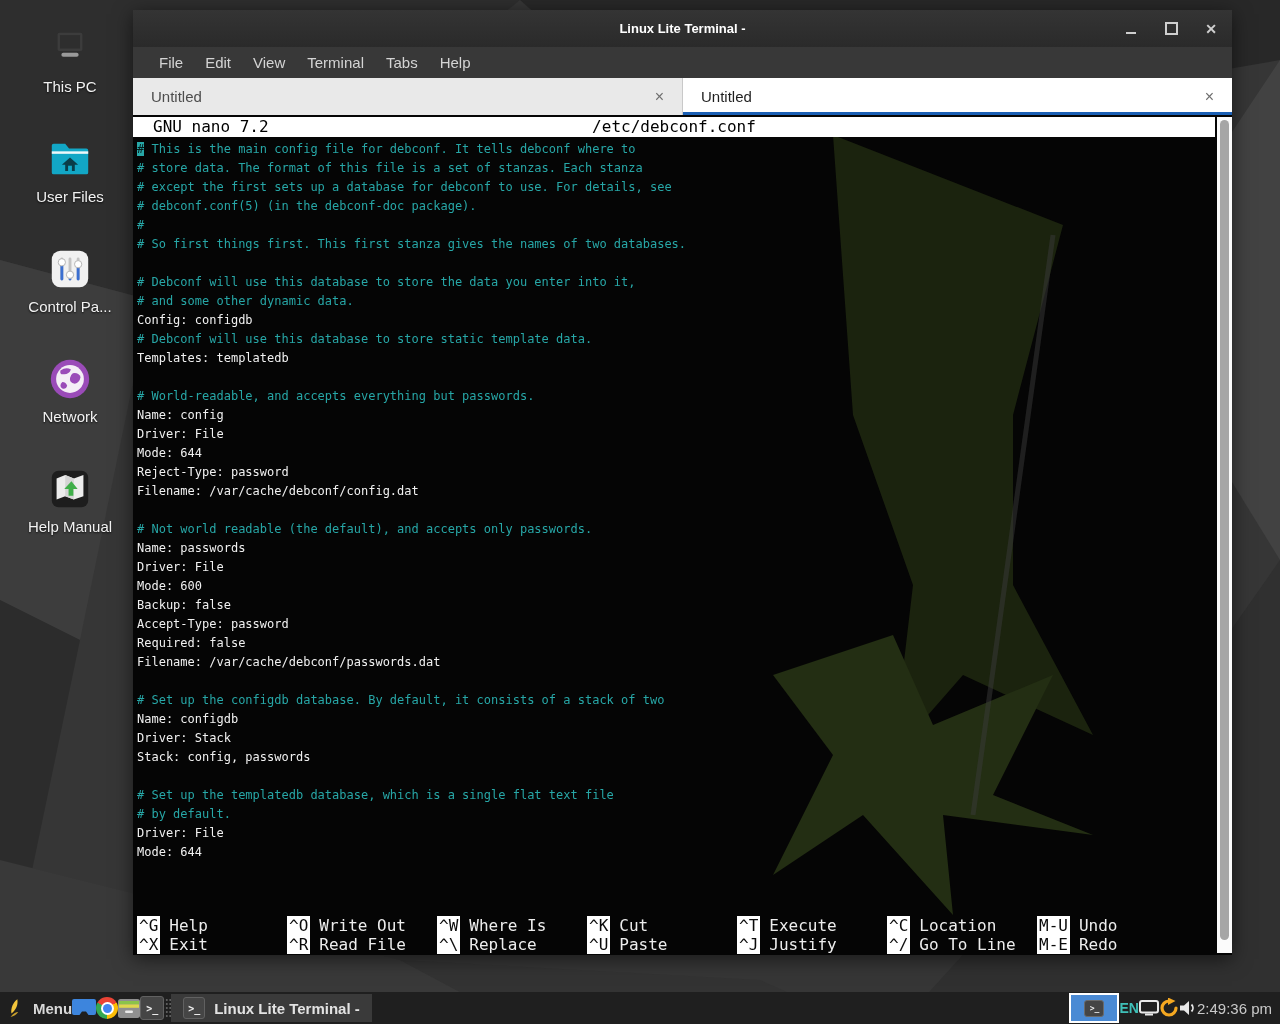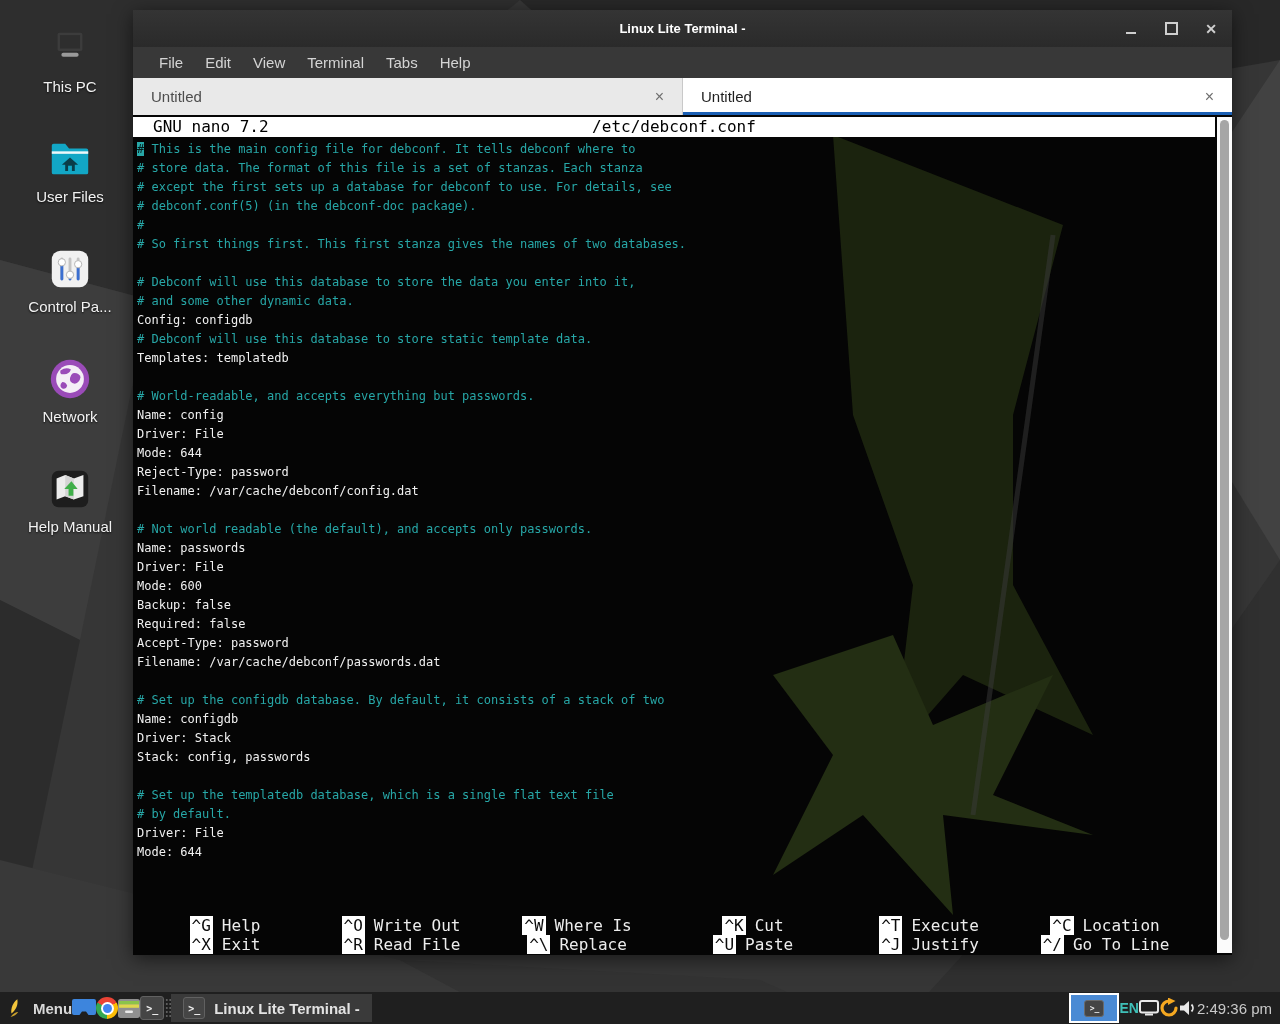--- a/index.html
+++ b/index.html
@@ -44,21 +44,21 @@
     color:#000;font-size:16px;line-height:20px;}
   .nver{position:absolute;left:20px;}
   .nfile{position:absolute;left:0;right:0;text-align:center;}
   .tcontent{position:absolute;top:25px;left:4px;right:20px;}
   .tline{white-space:pre;height:19px;line-height:19px;font-size:12px;}
   .tline.c{color:#27a7a7;}
   .tline.p{color:#f1f1f1;}
   .cursor{background:#27a7a7;color:#031b1b;}
   .sbar{position:absolute;left:4px;right:20px;bottom:1px;}
   .srow{height:19px;line-height:19px;font-size:16px;white-space:nowrap;}
-  .sc{display:inline-block;width:176px;text-align:center;}
+  .sc{display:inline-block;width:150px;}
   .key{background:#ffffff;color:#0a0a0a;padding:0 2px;}
   .slbl{color:#ededed;margin-left:9px;}
   .scrolltrack{position:absolute;top:2px;bottom:2px;right:0;width:15px;background:#fbfbfb;}
   .scrollthumb{position:absolute;left:3px;right:3px;top:3px;bottom:13px;background:#a6a6a6;border-radius:5px;}
 
   
   .taskbar{position:absolute;left:0;bottom:0;width:1280px;height:32px;background:#1f1f1f;z-index:3;
     display:flex;align-items:center;padding:0 8px;box-sizing:border-box;gap:0;}
   .menubtn{display:flex;align-items:center;gap:8px;}
   .menubtn span{color:#d8d8d8;font-size:15px;font-weight:bold;}
@@ -219,22 +219,22 @@
           <div class="tline p">Driver: File</div>
           <div class="tline p">Mode: 644</div>
           <div class="tline p">Reject-Type: password</div>
           <div class="tline p">Filename: /var/cache/debconf/config.dat</div>
           <div class="tline p"> </div>
           <div class="tline c"># Not world readable (the default), and accepts only passwords.</div>
           <div class="tline p">Name: passwords</div>
           <div class="tline p">Driver: File</div>
           <div class="tline p">Mode: 600</div>
           <div class="tline p">Backup: false</div>
+          <div class="tline p">Accept-Type: password</div>
           <div class="tline p">Required: false</div>
-          <div class="tline p">Accept-Type: password</div>
           <div class="tline p">Filename: /var/cache/debconf/passwords.dat</div>
           <div class="tline p"> </div>
           <div class="tline c"># Set up the configdb database. By default, it consists of a stack of two</div>
           <div class="tline p">Name: configdb</div>
           <div class="tline p">Driver: Stack</div>
           <div class="tline p">Stack: config, passwords</div>
           <div class="tline p"> </div>
           <div class="tline c"># Set up the templatedb database, which is a single flat text file</div>
           <div class="tline c"># by default.</div>
           <div class="tline p">Driver: File</div>

